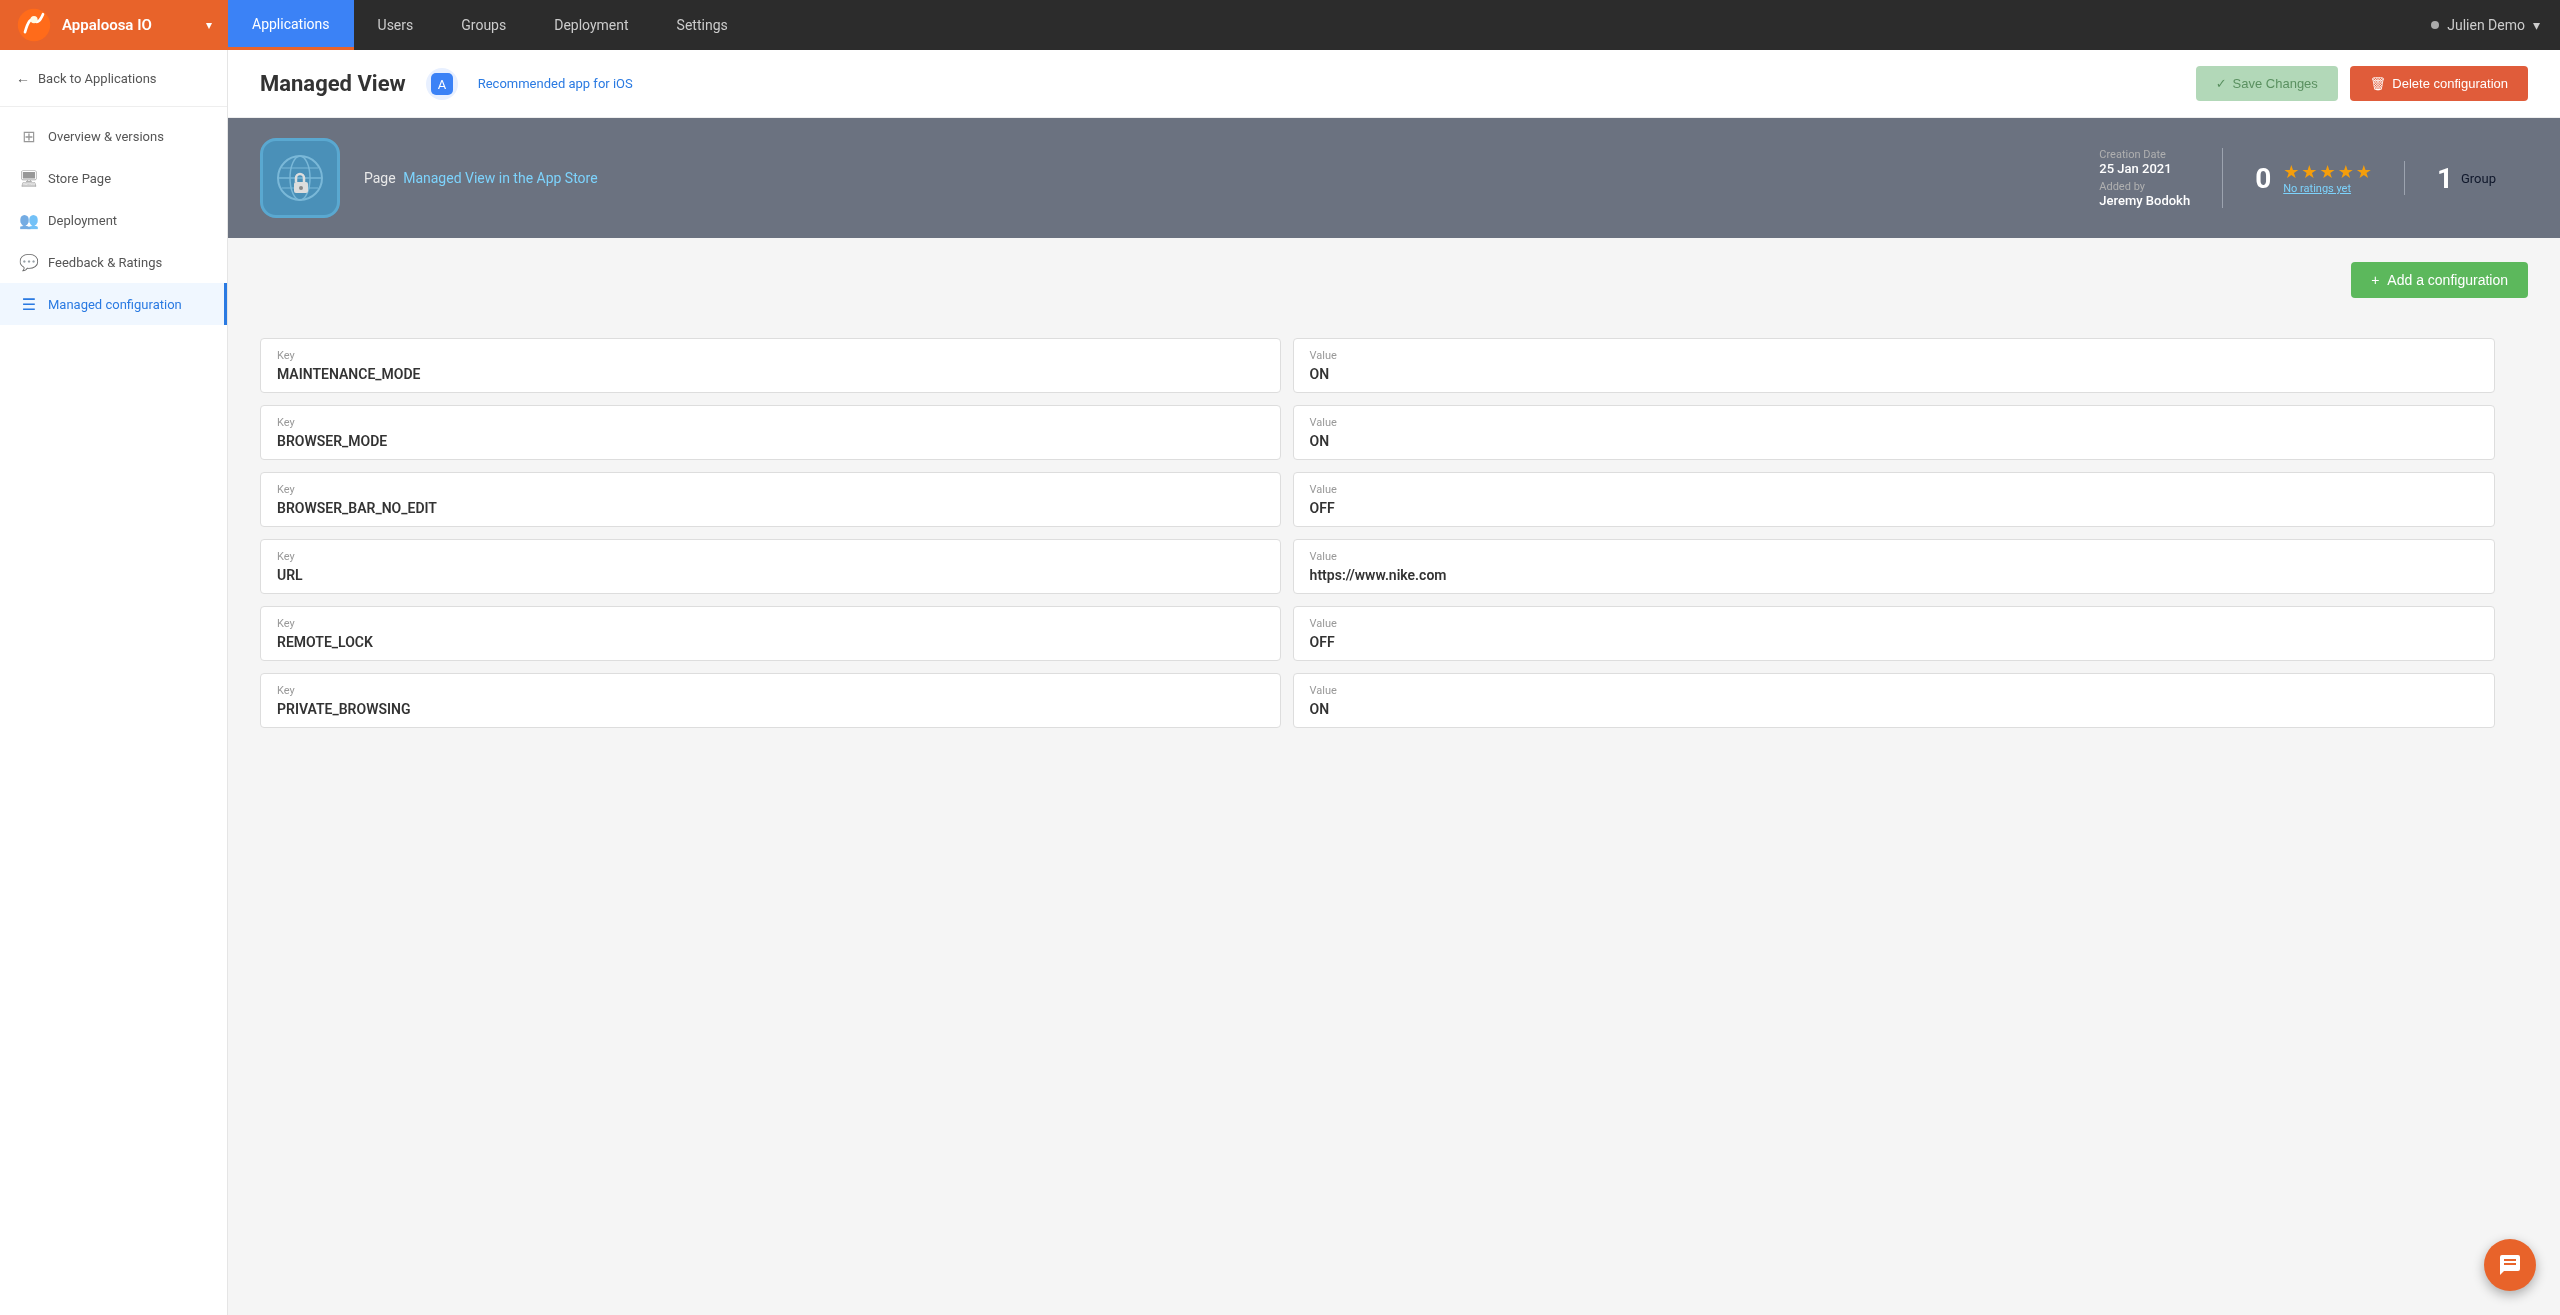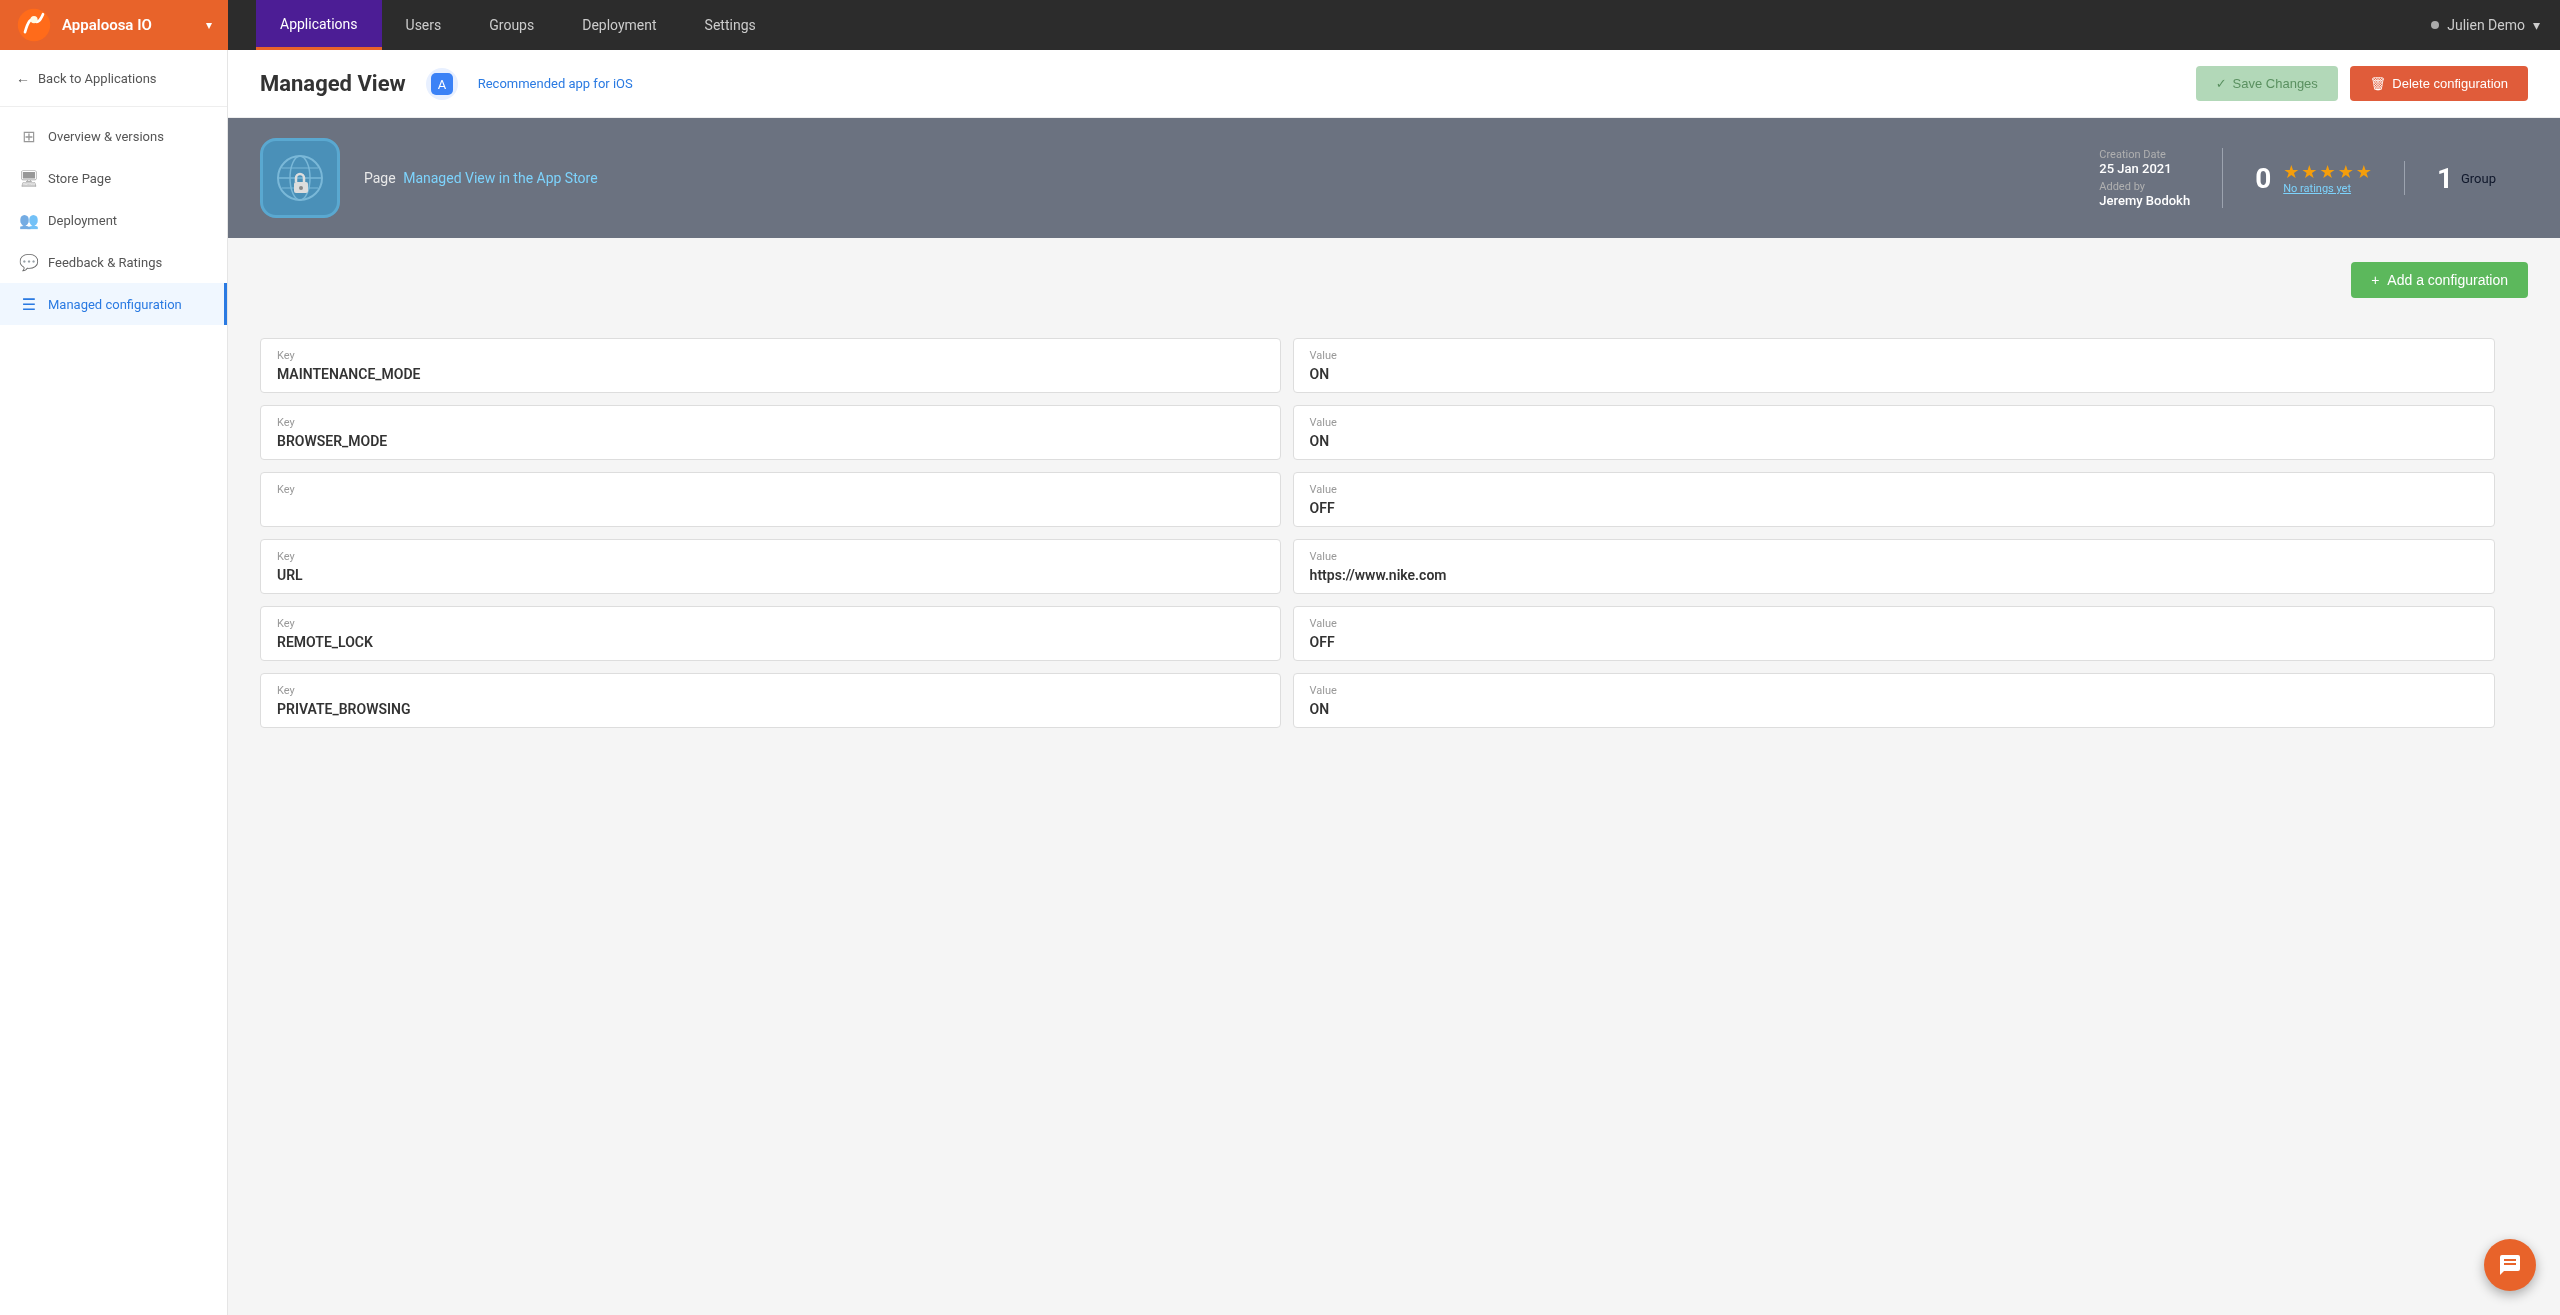--- a/index.html
+++ b/index.html
@@ -49,21 +49,21 @@
       color: #ccc;
       padding: 0 24px;
       height: 100%;
       display: flex;
       align-items: center;
       font-size: 14px;
       cursor: pointer;
       transition: background 0.2s;
       text-decoration: none;
     }
-    .nav-item.active { background: #4c1d95; color: white; border-bottom: 3px solid #e8632a; margin-left: 28px; }
+    .nav-item.active { background: #3b82f6; color: white; border-bottom: 3px solid #e8632a; }
     .nav-right {
       display: flex;
       align-items: center;
       gap: 8px;
       padding-right: 20px;
       color: #ccc;
       font-size: 14px;
     }
     .nav-status-dot {
       width: 8px;
@@ -469,20 +469,21 @@
         <div class="config-field-value">BROWSER_MODE</div>
       </div>
       <div class="config-field config-value">
         <div class="config-field-label">Value</div>
         <div class="config-field-value">ON</div>
       </div>
     </div>
           <div class="config-row">
       <div class="config-field config-key">
         <div class="config-field-label">Key</div>
+        <div class="config-field-value">BROWSER_BAR_NO_EDIT</div>
       </div>
       <div class="config-field config-value">
         <div class="config-field-label">Value</div>
         <div class="config-field-value">OFF</div>
       </div>
     </div>
           <div class="config-row">
       <div class="config-field config-key">
         <div class="config-field-label">Key</div>
         <div class="config-field-value">URL</div>

